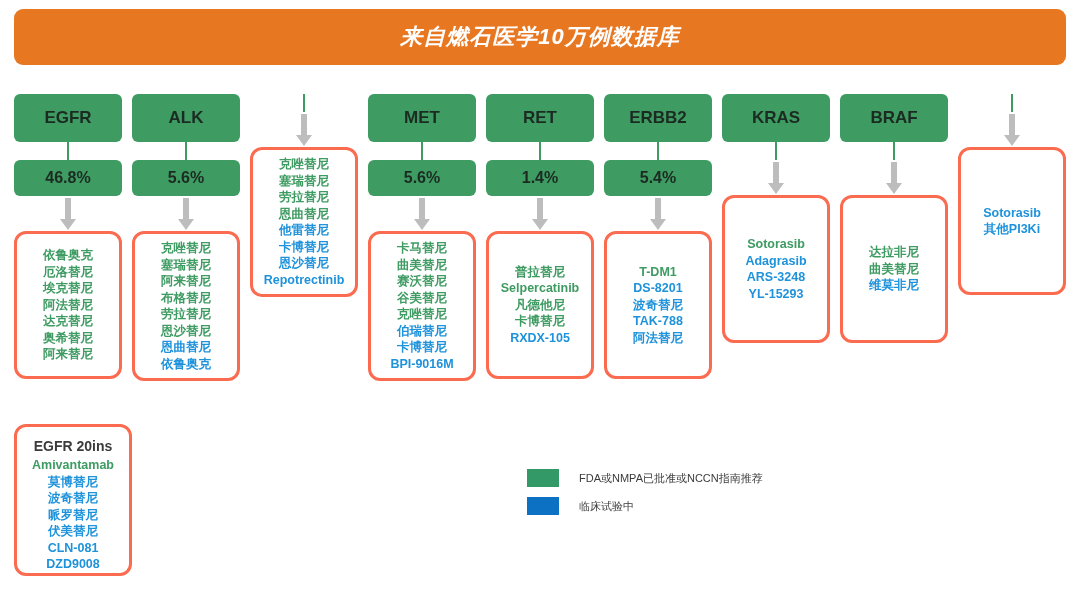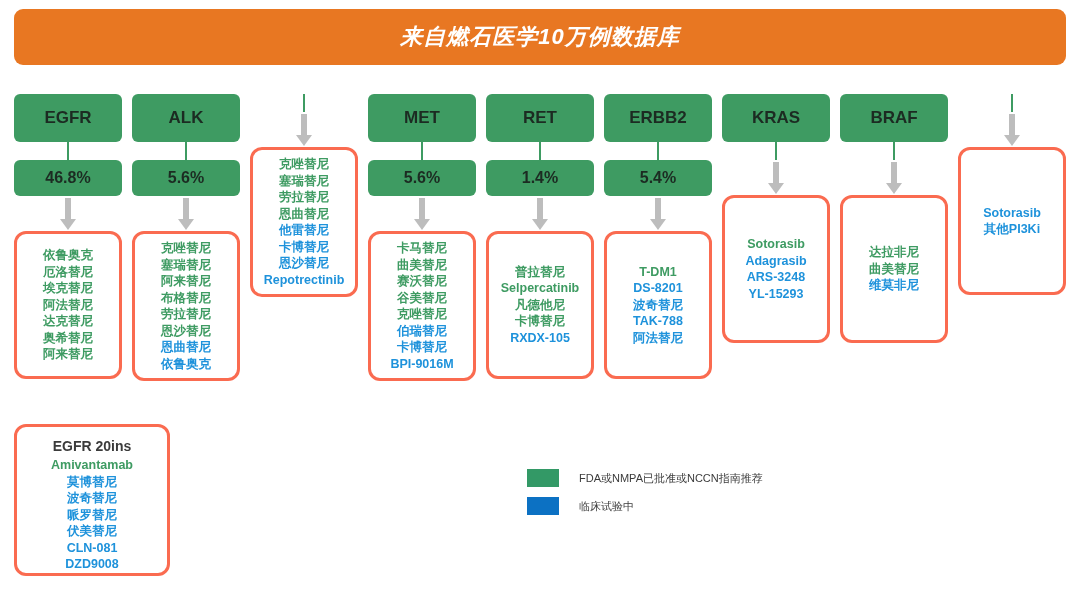--- a/index.html
+++ b/index.html
@@ -140,21 +140,21 @@
     word-break: break-word;
   }
   .drug-item.approved { color: #3E9B62; }
   .drug-item.trial    { color: #1E92DB; }
 
   
   #egfr20ins-card {
     position: absolute;
     left: 14px;
     top: 424px;
-    width: 156px;
+    width: 118px;
     border: 3px solid #FA6B50;
     border-radius: 12px;
     background: #ffffff;
     box-sizing: border-box;
     padding: 10px 4px 0 4px;
     display: flex;
     flex-direction: column;
     align-items: center;
   }
   #egfr20ins-card .card-heading {

